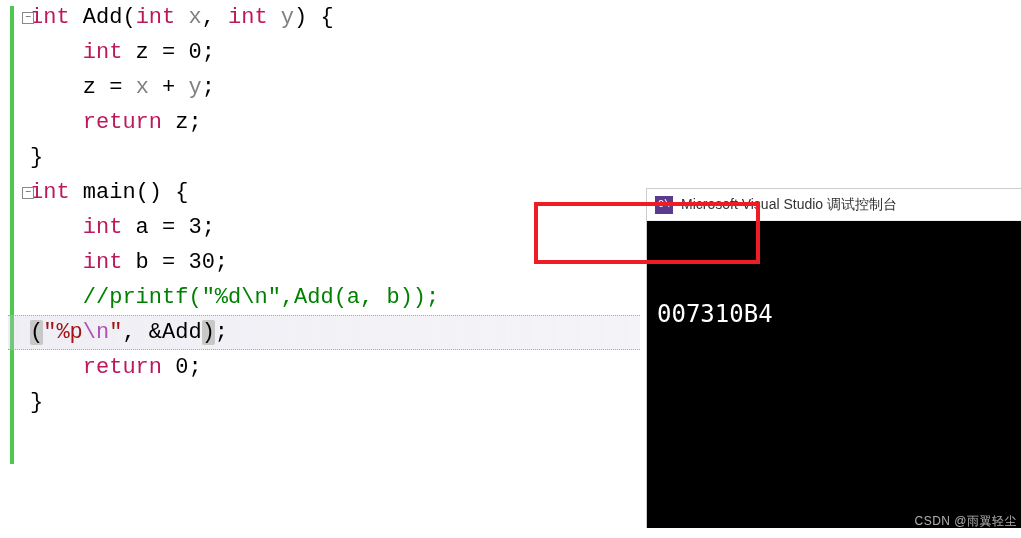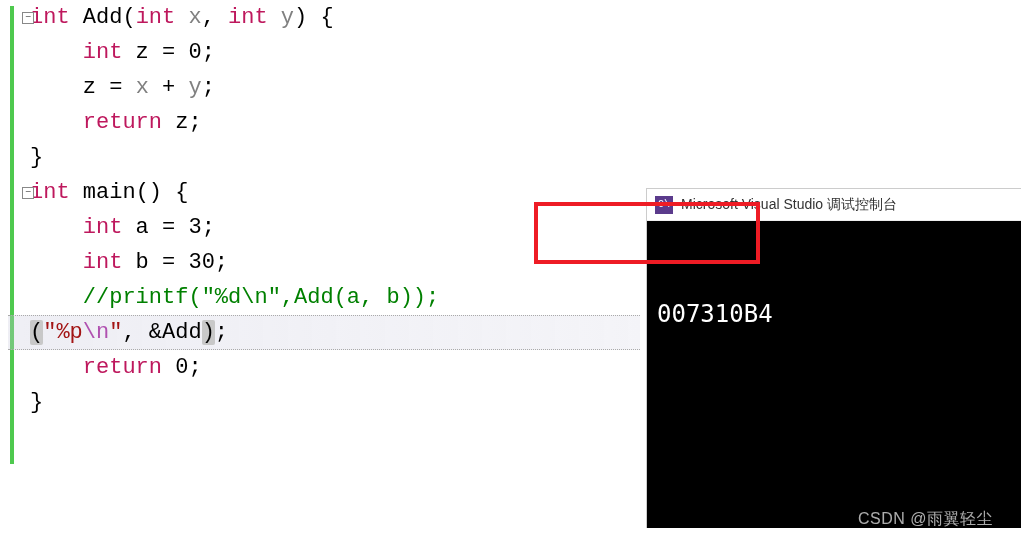--- a/index.html
+++ b/index.html
@@ -116,24 +116,24 @@
       position: absolute;
       left: 534px;
       top: 202px;
       width: 226px;
       height: 62px;
       border: 4px solid #EE1C25;
       pointer-events: none;
     }
     .watermark {
       position: absolute;
-      right: 28px;
+      right: 4px;
       bottom: 8px;
       font-family: 'Microsoft YaHei', sans-serif;
-      font-size: 16px;
+      font-size: 12px;
       color: rgba(230,230,230,0.75);
       letter-spacing: 0.5px;
       pointer-events: none;
     }
   </style>
 </head>
 <body>
 
 <div class="editor">
   <div class="green-bar"></div>

